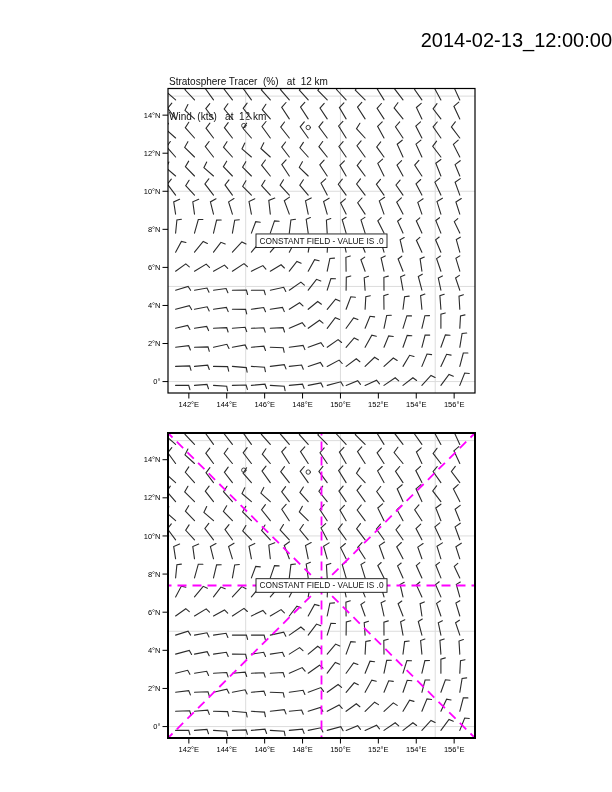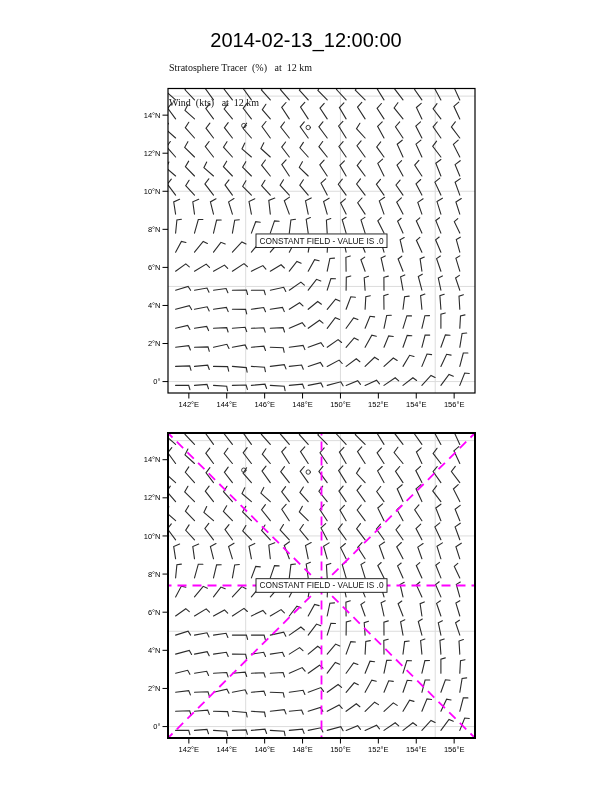--- a/index.html
+++ b/index.html
@@ -1,21 +1,21 @@
 <!DOCTYPE html>
 <html><head>
 <meta charset="utf-8">
 <style>
   html,body{margin:0;padding:0;background:#ffffff;}
   .page{position:relative;width:612px;height:792px;background:#ffffff;overflow:hidden;
         font-family:"Liberation Sans",sans-serif;color:#000;}
-  .fig-title{position:absolute;left:0;top:29px;width:612px;text-align:center;
+  .fig-title{position:absolute;left:0;top:29px;width:612px;text-align:right;
              font-size:20px;letter-spacing:0px;color:#000;}
   .sub{position:absolute;left:169px;font-size:10px;line-height:11.5px;white-space:pre;color:#111;}
-  .sub-top{top:39px;font-family:Liberation Serif, serif;}
+  .sub-top{top:53px;}
   .sub-bottom{top:398px;}
   svg.panel{position:absolute;left:130px;}
   #panel-top{top:80px;}
   #panel-bottom{top:425px;}
 </style>
 </head>
 <body>
 
 <div class="page">
 

